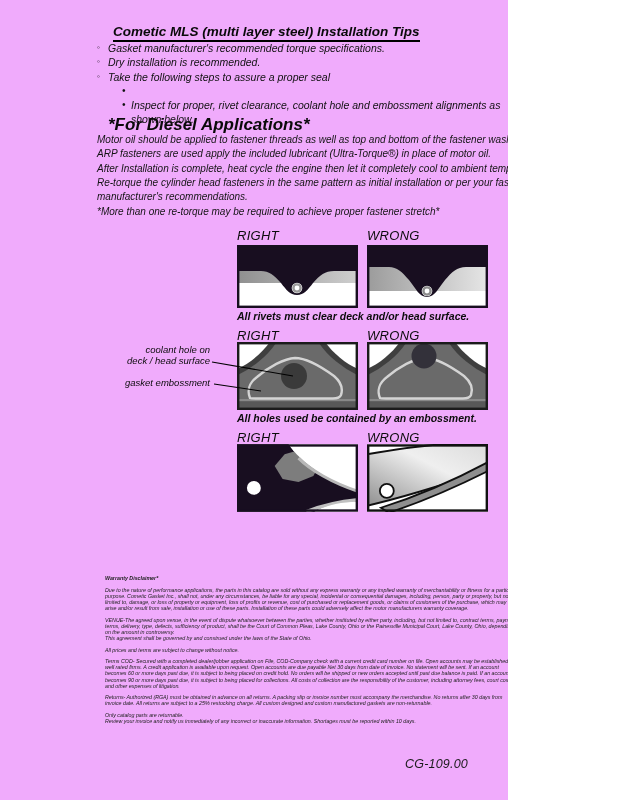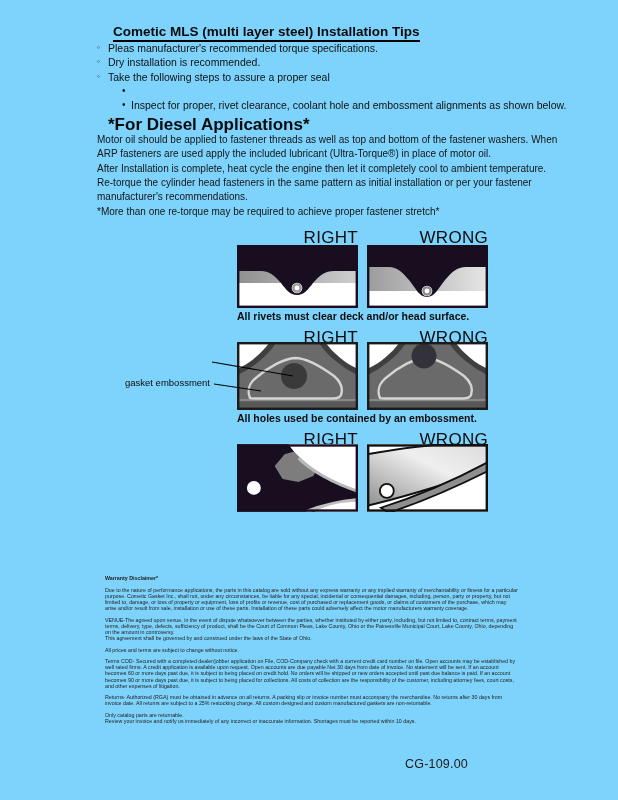--- a/index.html
+++ b/index.html
@@ -1,32 +1,32 @@
 <!DOCTYPE html>
 <html><head>
 <meta charset="utf-8">
 <style>
   html,body{margin:0;padding:0;background:#fff;}
-  .page{position:relative;width:618px;height:800px;background:#7dd3fc;overflow:hidden;
-        font-family:"Liberation Sans",sans-serif;color:#141414;}
+  .page{position:relative;width:508px;height:800px;background:#f0abfc;overflow:hidden;
+        font-family:"Liberation Sans",sans-serif;color:#141414;font-style:italic;}
 
   .doc-title{position:absolute;left:113px;top:24px;font-size:13.5px;font-weight:bold;
              color:#0a0a0a;border-bottom:2px solid #000;padding-bottom:1px;white-space:nowrap;}
 
   .bullets{position:absolute;left:97px;top:41px;font-size:10.5px;line-height:14.3px;color:#101010;}
   .brow{display:flex;}
   .brow.lvl2{margin-left:25px;}
   .mk1{width:11px;flex:none;font-size:8px;line-height:14.3px;}
   .mk2{width:9px;flex:none;font-size:10px;line-height:14.3px;}
 
   .diesel-h{position:absolute;left:108px;top:115px;font-size:17px;font-weight:bold;color:#0a0a0a;}
   .para{position:absolute;left:97px;width:462px;font-size:10px;line-height:14.2px;color:#141414;}
   .p1{top:133px}.p2{top:162px}.p3{top:205px}
 
-  .flabel{position:absolute;width:121px;text-align:right;font-size:17px;letter-spacing:.3px;color:#0c0c0c;}
+  .flabel{position:absolute;width:121px;text-align:left;font-size:13px;letter-spacing:.3px;color:#0c0c0c;}
   .panel{position:absolute;width:121px;height:63px;}
   .panel svg{display:block;width:100%;height:100%;}
   .panel2,.panel3{height:68px;}
 
   .cap{position:absolute;left:237px;font-size:10.5px;font-weight:bold;color:#0c0c0c;white-space:pre-line;line-height:11px;}
 
   .sidelabel{position:absolute;left:60px;width:150px;text-align:right;font-size:9.5px;
              line-height:11px;color:#0c0c0c;white-space:pre-line;}
 
   .leaders{position:absolute;left:0;top:0;pointer-events:none;}
@@ -40,21 +40,21 @@
 </head>
 <body>
 
 <div class="page">
 
   <div class="doc-title">Cometic MLS (multi layer steel) Installation Tips</div>
 
   <div class="bullets">
     <div class="brow lvl1">
         <span class="mk1">◦</span>
-        <span>Pleas manufacturer's recommended torque specifications.</span>
+        <span>Gasket manufacturer's recommended torque specifications.</span>
       </div>
     <div class="brow lvl1">
         <span class="mk1">◦</span>
         <span>Dry installation is recommended.</span>
       </div>
     <div class="brow lvl1">
         <span class="mk1">◦</span>
         <span>Take the following steps to assure a proper seal</span>
       </div>
     <div class="brow lvl2">
@@ -106,20 +106,22 @@
       <circle cx="60" cy="46" r="3.6" fill="none" stroke="#8d8d8d" stroke-width="2.4"></circle>
       <rect x="1.2" y="1.2" width="118.6" height="60.6" fill="none" stroke="#180e20" stroke-width="2.4"></rect>
     </svg>
   </div>
 
   <div class="cap" style="top:311px">All rivets must clear deck and/or head surface.</div>
 
   <div class="flabel" style="left:237px;top:328px">RIGHT</div>
   <div class="flabel" style="left:367px;top:328px">WRONG</div>
 
+  <div class="sidelabel" style="top:344px">coolant hole on
+deck / head surface</div>
   <div class="sidelabel" style="top:377px">gasket embossment</div>
 
   <div class="panel panel2" style="left:237px;top:342px">
     <svg viewBox="0 0 121 68">
       <rect x="0" y="0" width="121" height="68" fill="#6a6a6a"></rect>
       <path d="M36,0 C28,12 13,24 0,30" stroke="#3f3f3f" stroke-width="6" fill="none"></path>
       <path d="M85,0 C93,12 108,24 121,30" stroke="#3f3f3f" stroke-width="6" fill="none"></path>
       <path d="M0,0 H33 C25,11 12,22 0,27 Z" fill="#fff"></path>
       <path d="M88,0 H121 V27 C109,22 96,11 88,0 Z" fill="#fff"></path>
       <line x1="1" y1="58" x2="120" y2="58" stroke="#a6a6a6" stroke-width="1.2"></line>

